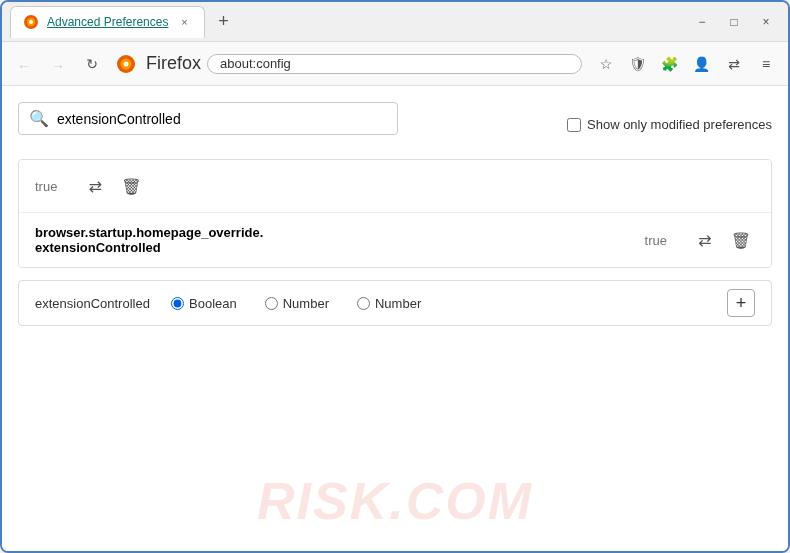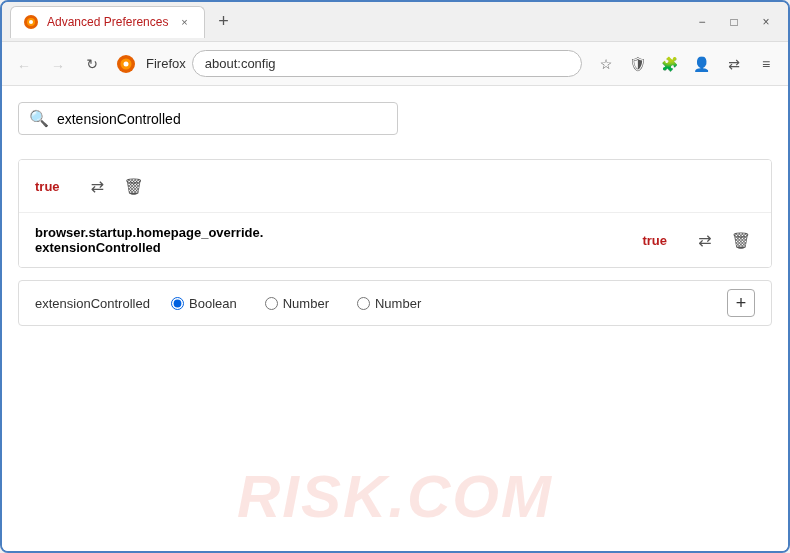--- a/index.html
+++ b/index.html
@@ -47,22 +47,23 @@
       height: 32px;
     }
 
     .tab-favicon {
       width: 16px;
       height: 16px;
     }
 
     .tab-title {
       font-size: 12px;
-      color: #b91c1c;
-      flex: 1;
+      color: #0f766e;
+      flex: 1;
+      text-decoration: underline;
     }
 
     .tab-close {
       width: 16px;
       height: 16px;
       display: flex;
       align-items: center;
       justify-content: center;
       border-radius: 50%;
       cursor: pointer;
@@ -131,34 +132,34 @@
     }
     .nav-btn.disabled { color: #ccc; cursor: default; }
 
     .firefox-logo {
       width: 20px;
       height: 20px;
       margin: 0 4px;
     }
 
     .firefox-label {
-      font-size: 13px;
+      font-size: 18px;
       color: #333;
       font-weight: 500;
     }
 
     .url-bar {
       display: flex;
       align-items: center;
       background: white;
       border: 1px solid #bbb;
       border-radius: 20px;
       padding: 4px 12px;
       flex: 1;
-      height: 27px;
+      height: 20px;
       font-size: 13px;
       color: #333;
       gap: 6px;
     }
 
     .url-text {
       flex: 1;
       font-size: 13px;
       color: #333;
     }
@@ -190,21 +191,21 @@
       position: relative;
       overflow: hidden;
     }
 
     
     .watermark {
       position: absolute;
       bottom: 20px;
       left: 50%;
       transform: translateX(-50%);
-      font-size: 60px;
+      font-size: 52px;
       font-weight: 900;
       color: rgba(230, 80, 60, 0.15);
       letter-spacing: 2px;
       white-space: nowrap;
       pointer-events: none;
       font-style: italic;
     }
 
     
     .search-bar {
@@ -269,23 +270,23 @@
     }
 
     .pref-name {
       font-weight: bold;
       font-size: 13px;
       color: #000;
       flex: 1;
     }
 
     .pref-value {
-      font-weight: bold;
-      font-size: 13px;
-      color: #b91c1c;
+      font-weight: normal;
+      font-size: 13px;
+      color: #737373;
       margin-right: 16px;
     }
 
     .row-actions {
       display: flex;
       gap: 8px;
       align-items: center;
     }
 
     .action-btn {
@@ -415,20 +416,24 @@
   </div>
 
   <div class="page-content">
 
     <div class="watermark">RISK.COM</div>
 
     <div class="search-row">
       <div class="search-bar">
         <span>🔍</span>
         <input type="text" value="extensionControlled" style="">
+      </div>
+      <div class="show-modified">
+        <input type="checkbox" id="show-modified" style="">
+        <label for="show-modified">Show only modified preferences</label>
       </div>
     </div>
 
     <div class="results-table">
 
       <div class="result-row">
         <span class="pref-value">true</span>
         <div class="row-actions">
           <button class="action-btn" title="Toggle">⇄</button>
           <button class="action-btn" title="Delete">🗑</button>

